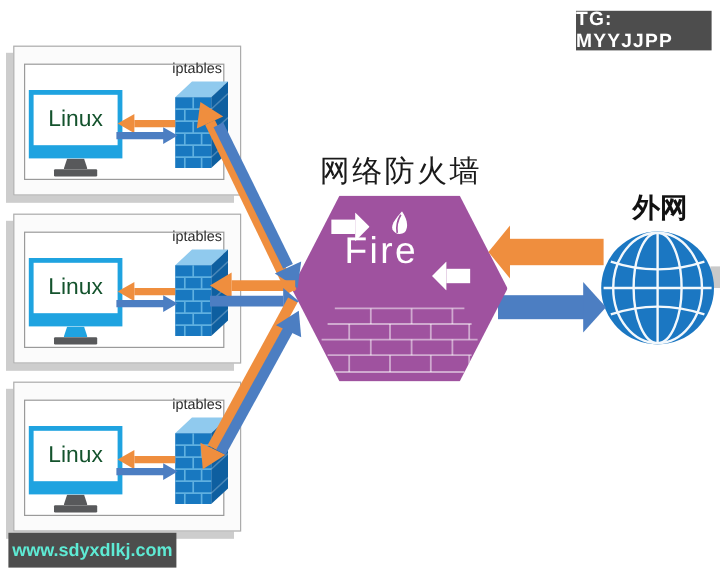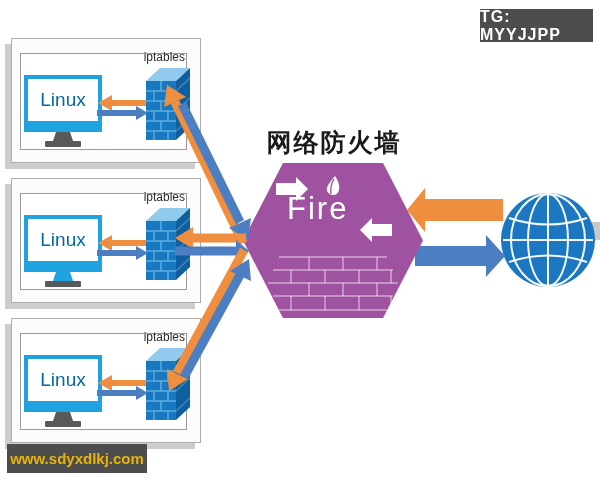--- a/index.html
+++ b/index.html
@@ -10,35 +10,35 @@
   .host-box{position:absolute;left:11px;width:188px;height:123px;background:#fbfbfb;
             border:1px solid #acacac;box-shadow:-6px 6px 0 0 var(--box-shadow,#cdcdcd);}
   .inner-panel{position:absolute;left:8px;top:14px;right:13px;bottom:12px;
                background:#fff;border:1px solid #9a9a9a;}
   .iptables-label{position:absolute;right:15px;top:11px;font-size:12px;color:#2b2b2b;}
 
   .monitor{position:absolute;left:12px;top:36px;width:78px;height:57px;
            background:var(--monitor-blue,#1fa3e0);}
   .screen{position:absolute;left:4px;top:4px;right:4px;bottom:11px;background:#fff;
           display:flex;align-items:center;justify-content:center;}
-  .os-label{font-size:19px;color:#0369a1;}
+  .os-label{font-size:19px;color:#14532d;}
   .stand-neck{position:absolute;left:41px;top:93px;width:20px;height:9px;
               background:var(--stand-gray,#58595b);
               clip-path:polygon(15% 0,85% 0,100% 100%,0 100%);}
   .neck-blue .stand-neck{background:var(--monitor-blue,#1fa3e0);}
   .stand-base{position:absolute;left:33px;top:102px;width:36px;height:6px;
               background:var(--stand-gray,#58595b);border-radius:1px;}
   .wall-icon{position:absolute;left:133px;top:28px;}
 
   
   .hexagon{position:absolute;left:243px;top:163px;width:180px;height:155px;
            background:var(--purple,#9f529f);z-index:3;
            clip-path:polygon(0% 50%,22.2% 0%,77.8% 0%,100% 50%,77.8% 100%,22.2% 100%);}
   .hex-title{position:absolute;left:248px;top:126px;width:172px;text-align:center;
-             font-size:25px;font-weight:700;letter-spacing:2px;color:#1a1a1a;z-index:3;}
+             font-size:25px;font-weight:400;letter-spacing:2px;color:#1a1a1a;z-index:3;}
   .fire-label{position:absolute;left:44px;top:28px;font-size:31px;letter-spacing:2px;
               color:#fff;}
   .hex-arrow{position:absolute;}
   .brick-svg{position:absolute;left:0;top:0;}
 
   
   .globe{position:absolute;left:501px;top:193px;width:94px;height:94px;border-radius:50%;
          background:var(--globe-blue,#1b77c2);z-index:1;}
   .internet-label{position:absolute;left:505px;top:158px;width:90px;text-align:center;
                   font-size:23px;font-weight:600;color:#111;}
@@ -49,21 +49,21 @@
   .overlay-svg{position:absolute;left:0;top:0;z-index:4;}
   .f-orange{fill:var(--orange,#ef8e3e);} .s-orange{stroke:var(--orange,#ef8e3e);}
   .f-blue{fill:var(--blue,#4c7ec2);}     .s-blue{stroke:var(--blue,#4c7ec2);}
   .lw9{stroke-width:9px;} .lw6{stroke-width:6px;}
 
   
   .tg-badge{position:absolute;left:480px;top:9px;width:113px;height:33px;
             background:var(--badge-bg,#4d4d4d);color:#fff;font-weight:bold;font-size:16px;
             letter-spacing:1px;display:flex;align-items:center;justify-content:center;z-index:6;}
   .site-badge{position:absolute;left:7px;top:444px;width:140px;height:29px;
-              background:var(--badge-bg,#4d4d4d);color:#eab308;font-weight:600;font-size:15px;
+              background:var(--badge-bg,#4d4d4d);color:#5eead4;font-weight:600;font-size:15px;
               display:flex;align-items:center;justify-content:center;z-index:6;}
 </style>
 </head>
 <body>
 
 <div id="stage">
 
   <div class="host-box" style="top:38px">
     <div class="inner-panel"></div>
     <div class="iptables-label">iptables</div>
@@ -171,20 +171,21 @@
         <line x1="23" y1="64" x2="23" y2="73"></line>
       </g>
       <g stroke="rgba(255,255,255,0.25)" stroke-width="1.2">
         <line x1="31" y1="24" x2="45" y2="11"></line>
           <line x1="31" y1="44" x2="45" y2="31"></line>
         <line x1="31" y1="64" x2="45" y2="51"></line>
       </g>
     </svg>
   </div>
 
+  <div class="internet-label">外网</div>
   <div class="globe">
     <svg width="94" height="94" viewBox="0 0 94 94">
       <g stroke="#fff" stroke-width="2" fill="none" opacity="0.95">
         <line x1="47" y1="1" x2="47" y2="93"></line>
         <ellipse cx="47" cy="47" rx="20" ry="46"></ellipse>
         <ellipse cx="47" cy="47" rx="37" ry="46"></ellipse>
         <line x1="2" y1="47" x2="92" y2="47"></line>
         <path d="M8,25 Q47,38 86,25"></path>
         <path d="M8,69 Q47,56 86,69"></path>
       </g>

